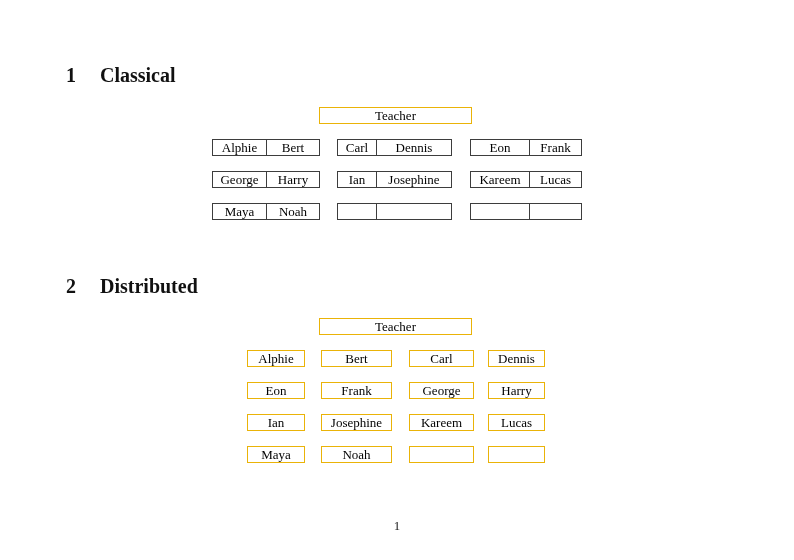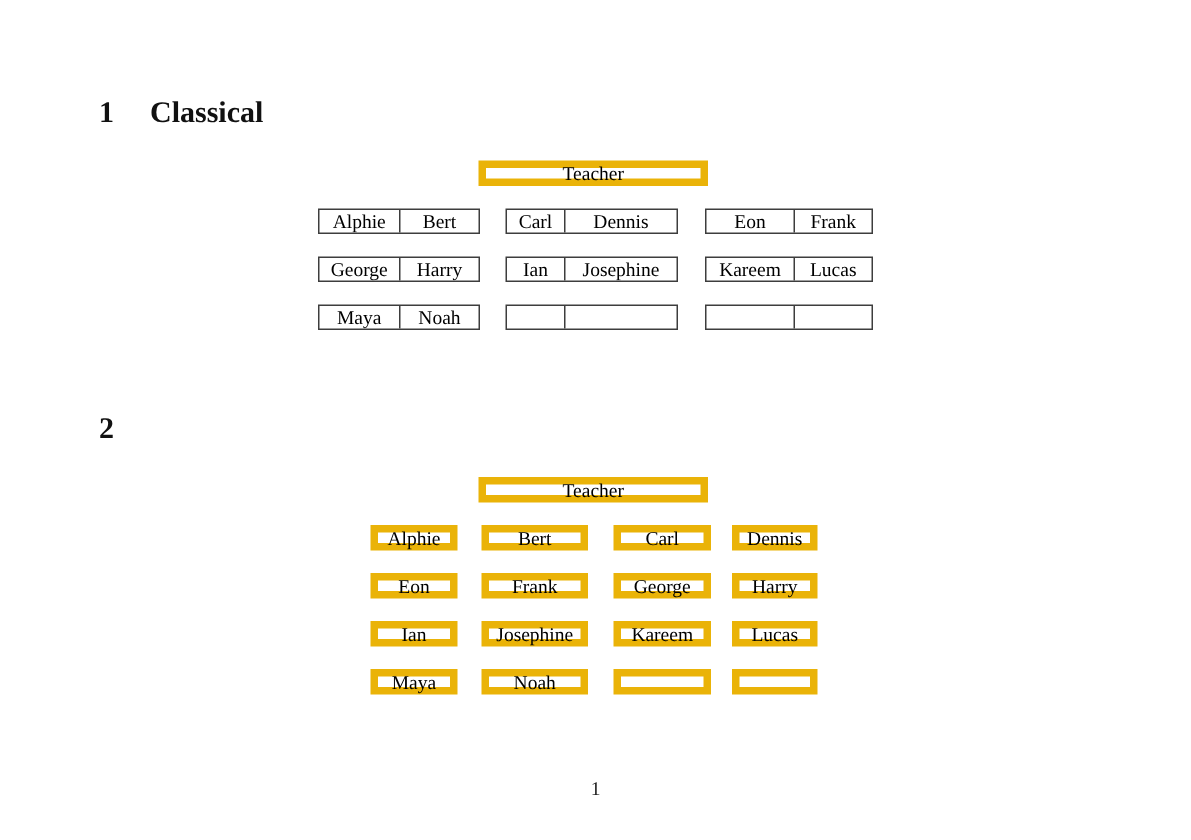--- a/index.html
+++ b/index.html
@@ -19,21 +19,21 @@
     font-weight: bold;
     font-size: 20px;
     line-height: 22px;
     color: #111111;
   }
   .sec-num { width: 34px; }
   .box {
     position: absolute;
     box-sizing: border-box;
     height: 17px;
-    border: 5px solid #eab308;
+    border: 1px solid #eab308;
     background: #ffffff;
     display: flex;
     align-items: center;
     justify-content: center;
     font-size: 13px;
     line-height: 13px;
     white-space: nowrap;
   }
   .desk {
     position: absolute;
@@ -112,20 +112,21 @@
     <div class="cell cl" style="width:39px"></div>
     <div class="cell cr"></div>
   </div>
   <div class="desk" style="left:470px;top:203px;width:112px">
     <div class="cell cl" style="width:59px"></div>
     <div class="cell cr"></div>
   </div>
 
   <div class="sec-heading" style="top:275px">
     <span class="sec-num">2</span>
+    <span>Distributed</span>
   </div>
 
   <div class="box" style="left:319px;top:318px;width:153px">
     <span>Teacher</span>
   </div>
 
   <div class="box" style="left:247px;top:350px;width:58px">
       <span>Alphie</span>
     </div>
   <div class="box" style="left:321px;top:350px;width:71px">

